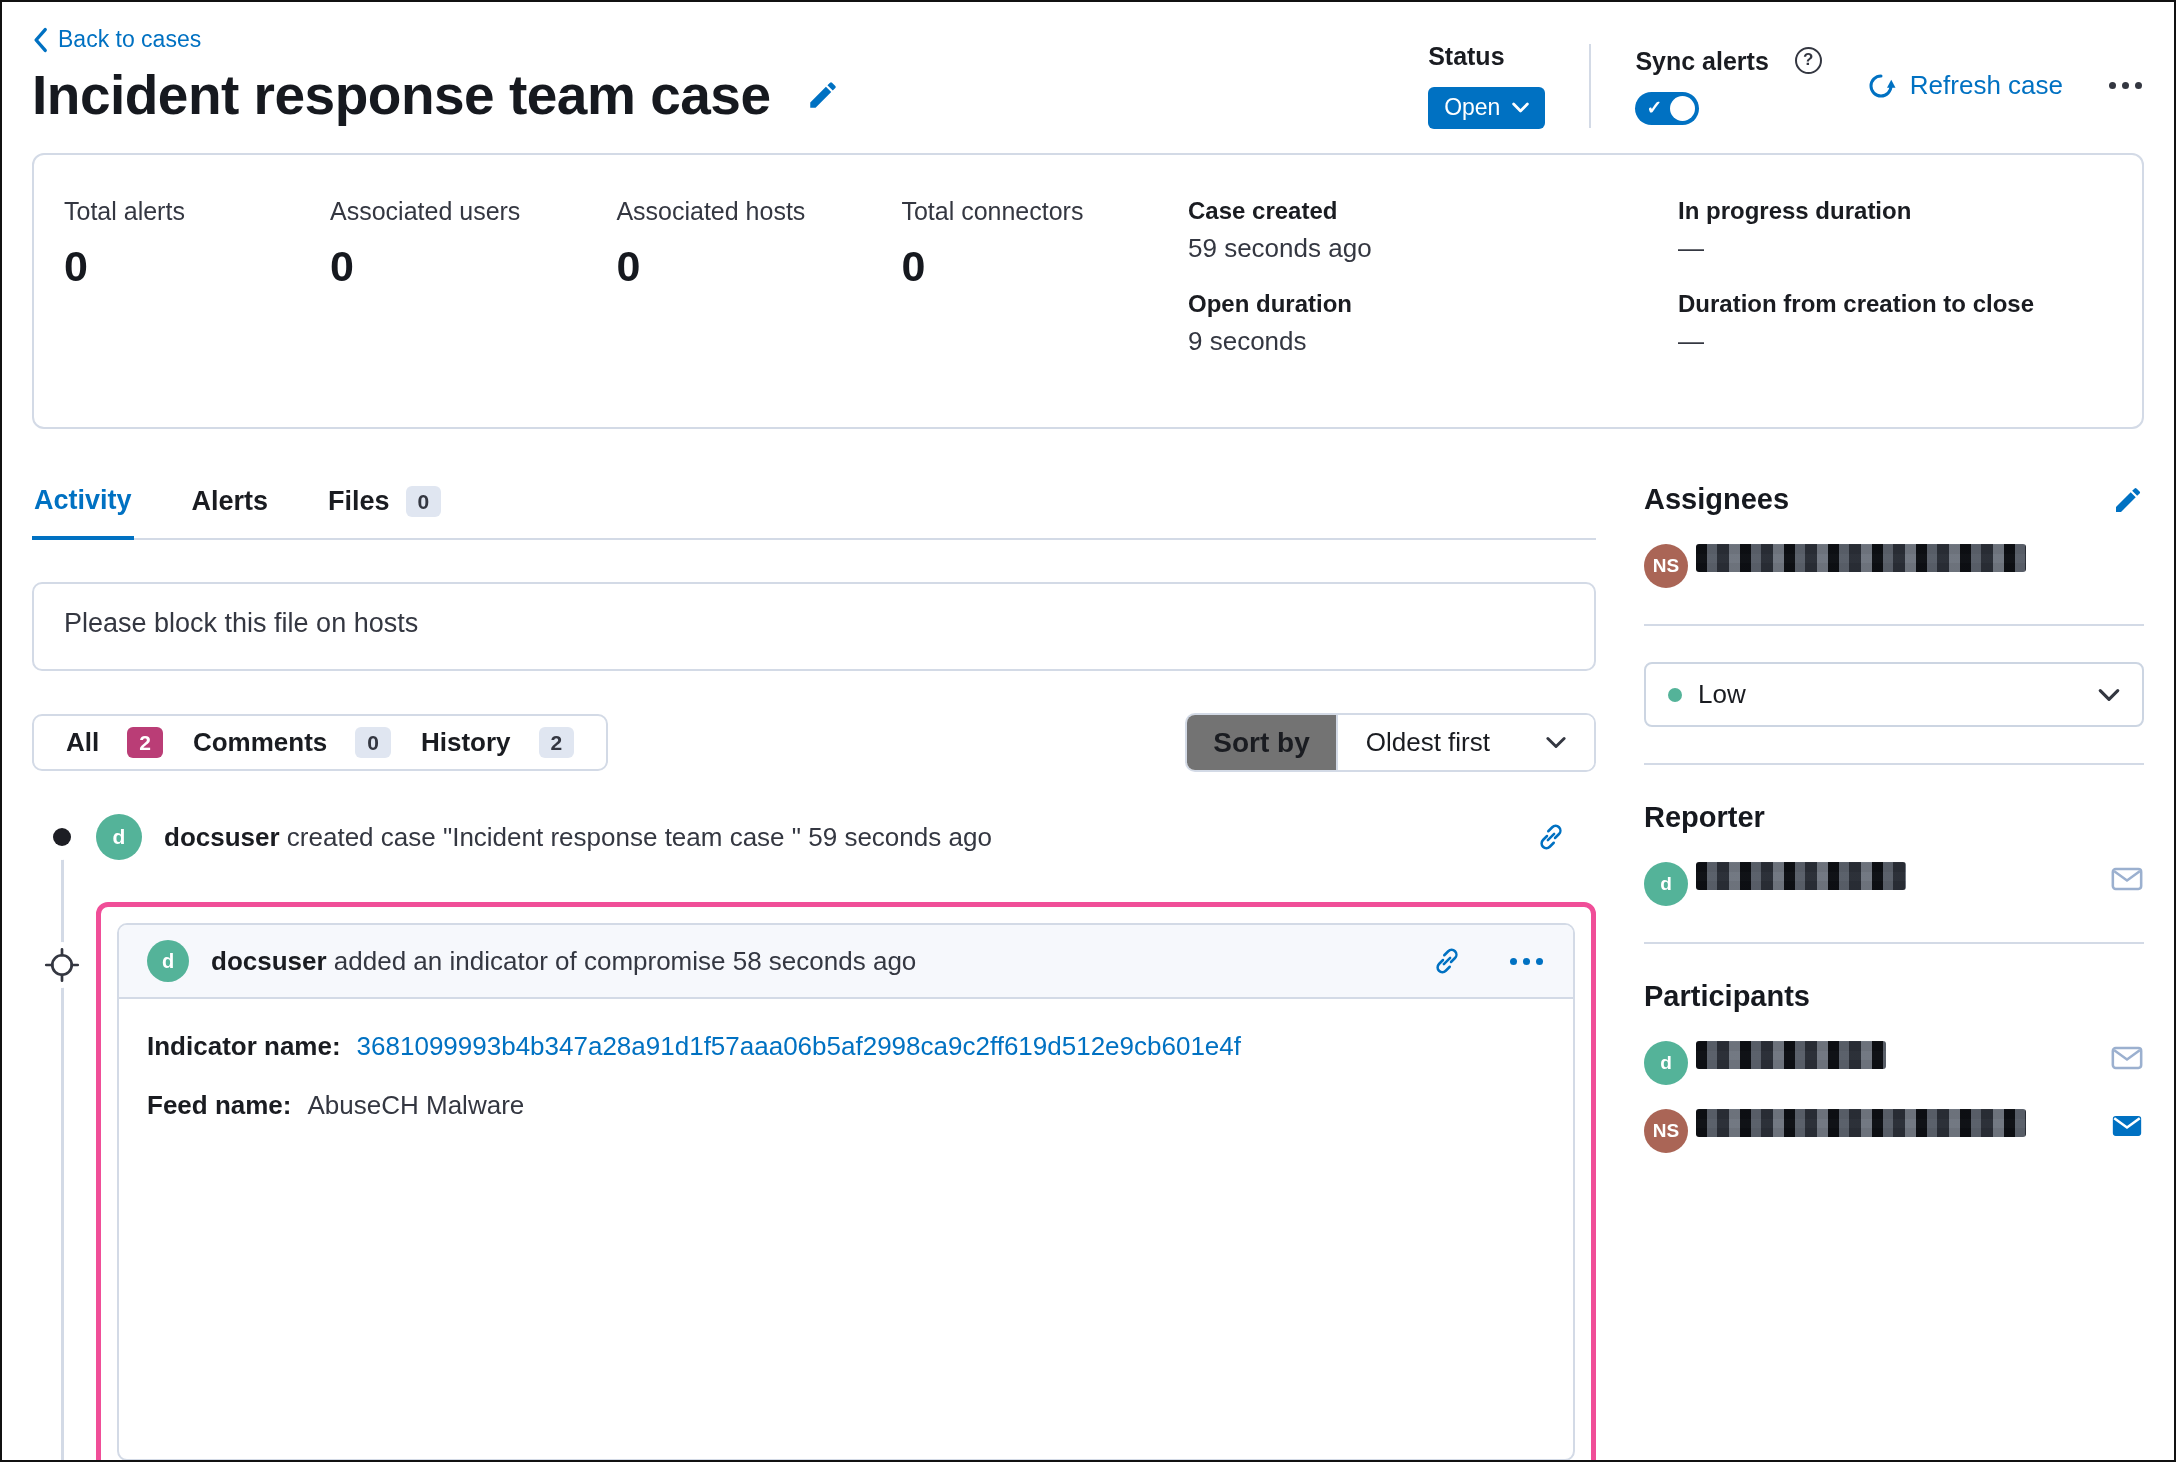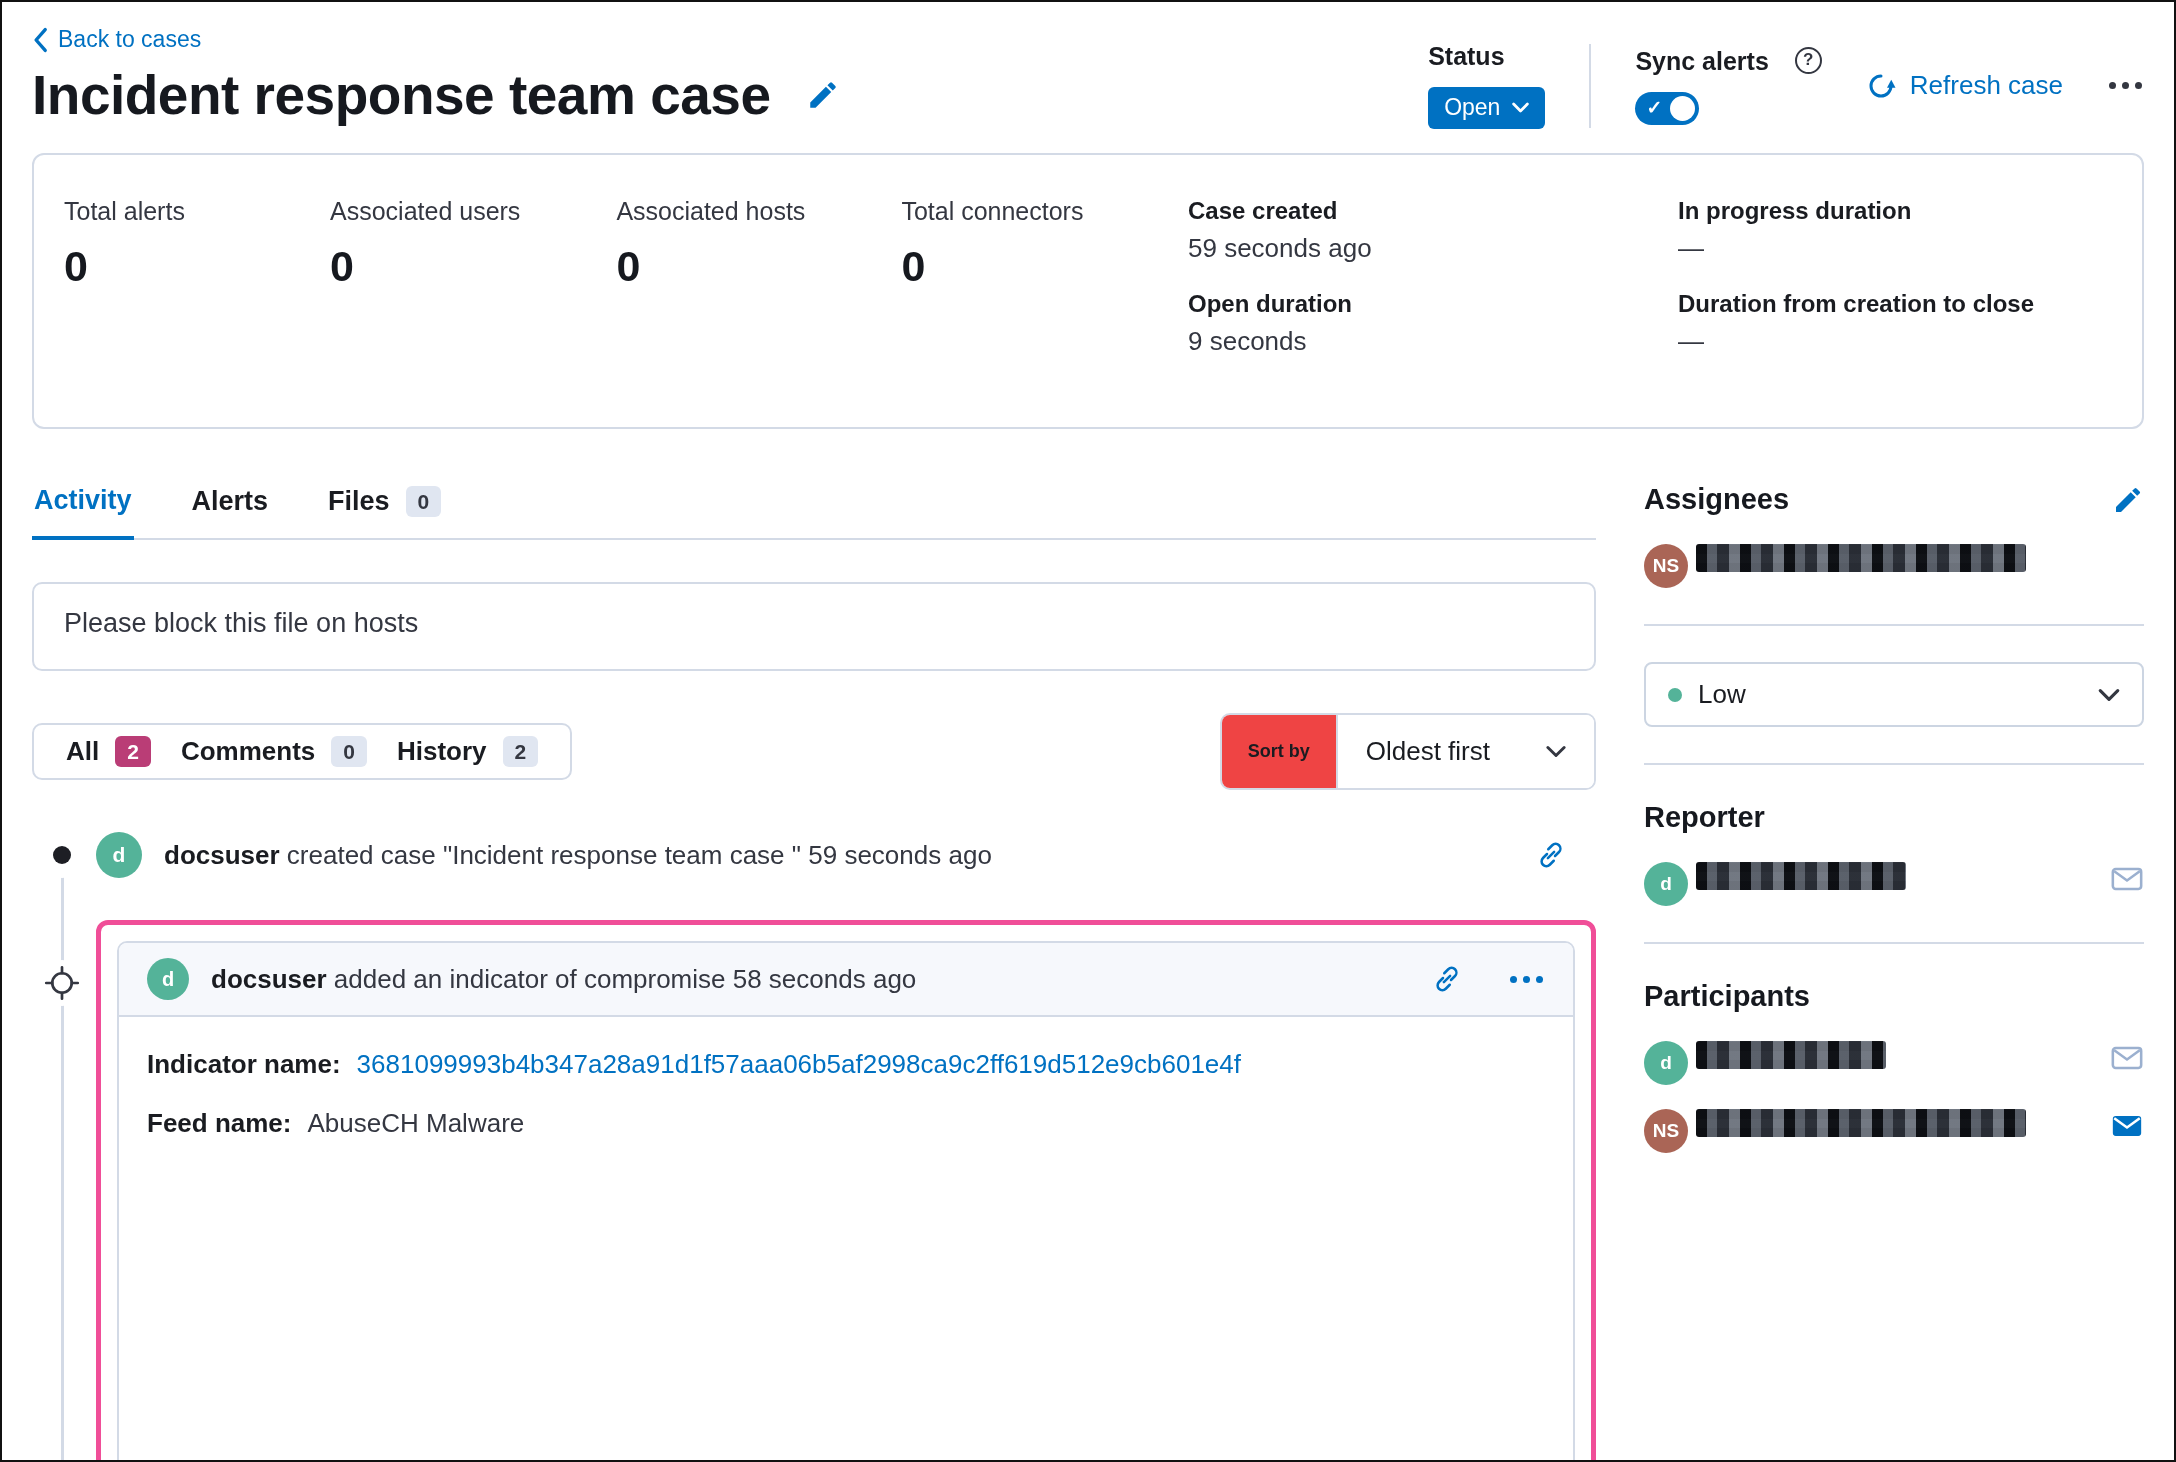--- a/index.html
+++ b/index.html
@@ -65,24 +65,24 @@
   .desc{border:2px solid #d3dae6;border-radius:10px;margin-top:42px;}
   .desc-header{display:flex;align-items:center;padding:18px 30px;border-bottom:2px solid #e3e8f2;}
   .desc-title{font-size:26px;color:#343741;}
   .desc-icons{margin-left:auto;display:flex;gap:48px;align-items:center;}
   .desc-body{padding:24px 30px 30px;font-size:27px;color:#343741;}
 
   
   .filterbar{display:flex;align-items:center;justify-content:space-between;margin-top:42px;}
   .filter-group{display:flex;align-items:center;gap:30px;border:2px solid #d3dae6;border-radius:10px;
                 padding:11px 32px;}
-  .filter-item{display:flex;align-items:center;gap:16px;font-size:26px;font-weight:600;cursor:pointer;}
+  .filter-item{display:flex;align-items:center;gap:28px;font-size:26px;font-weight:600;cursor:pointer;}
   .filter-item.first{font-weight:700;}
   .sort-group{display:flex;align-items:stretch;border:2px solid #d3dae6;border-radius:10px;overflow:hidden;}
-  .sort-prepend{background:#ef4444;padding:26px 26px;font-size:18px;font-weight:600;display:flex;
+  .sort-prepend{background:#737373;padding:8px 26px;font-size:28px;font-weight:600;display:flex;
                 align-items:center;border-right:2px solid #d3dae6;color:#1a1c21;}
   .sort-select{display:flex;align-items:center;gap:56px;padding:12px 28px;font-size:26px;background:#fff;cursor:pointer;}
   .chev-dark{color:#343741;display:inline-flex;}
 
   
   .timeline{position:relative;margin-top:42px;}
   .timeline::before{content:"";position:absolute;left:29px;top:24px;bottom:-520px;width:3px;background:#d3dae6;}
   .titem{position:relative;display:flex;margin-bottom:42px;}
   .titem.centered{align-items:center;}
   .tmarker{flex:0 0 64px;}

